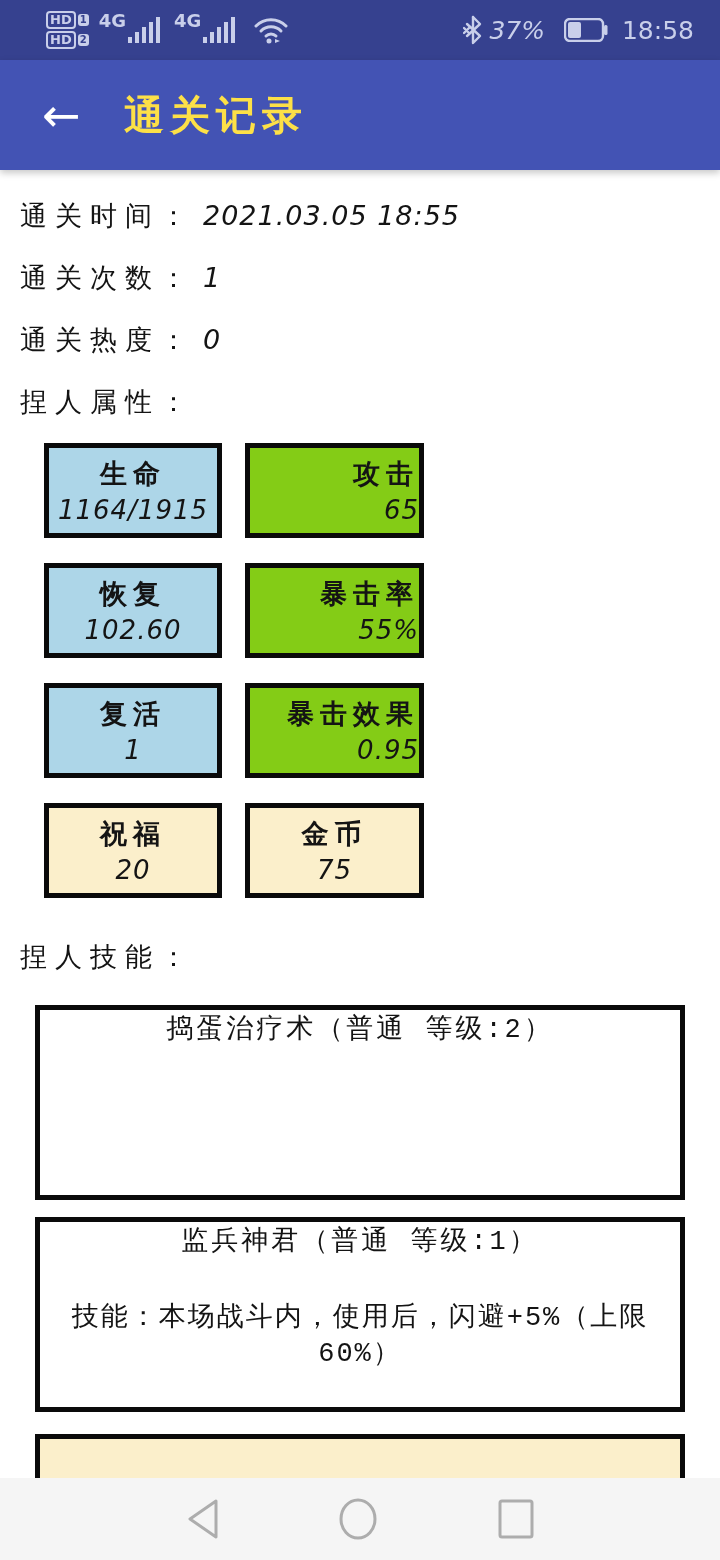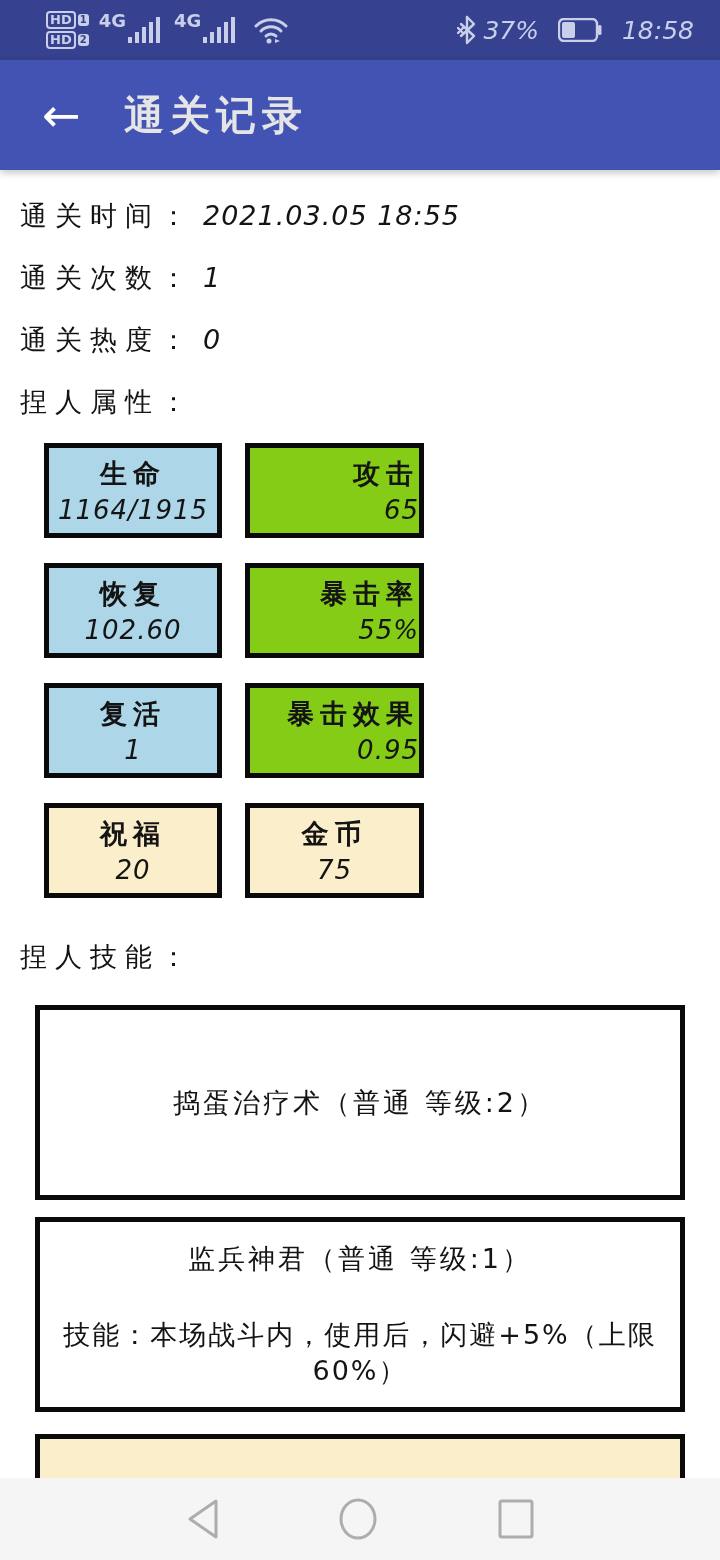--- a/index.html
+++ b/index.html
@@ -29,40 +29,40 @@
     font-size: 13px; font-weight: bold; letter-spacing: 0;
     border: 2px solid #C9CFEA; border-radius: 4px; padding: 0 2px; line-height: 14px;
   }
   .hd-badge {
     font-size: 10px; font-weight: bold; line-height: 12px;
     background: #C9CFEA; color: #36418F; border-radius: 3px; padding: 0 2px;
   }
   .signal-group { display: flex; align-items: flex-end; margin-right: 12px; }
   .signal-group .net-label { font-size: 18px; font-weight: bold; margin-right: 2px; transform: translateY(-12px); }
   .sb-right .pct { font-size: 25px; font-style: italic; margin: 0 19px 0 6px; }
-  .sb-right .time { font-size: 25px; font-style: italic; margin-left: 20px; }
+  .sb-right .time { font-size: 25px; margin-left: 14px; }
 
   
   .app-bar {
     height: 110px;
     background: #4353B4;
     display: flex;
     align-items: center;
     padding-left: 42px;
     box-shadow: 0 3px 7px rgba(0,0,0,0.22);
     position: relative;
     z-index: 2;
   }
   .back-btn {
     color: #ffffff; font-size: 46px; line-height: 46px;
     width: 60px; text-align: left; cursor: pointer;
     font-family: "DejaVu Sans", sans-serif;
   }
   .app-title {
-    color: #e5e5e5; font-size: 40px; font-weight: 600;
+    color: #fde047; font-size: 40px; font-weight: 600;
     letter-spacing: 6px; margin-left: 22px;
   }
 
   
   .content { padding: 0 20px; }
   .info-line {
     display: flex; align-items: baseline;
     font-size: 27px; line-height: 40px;
     margin-bottom: 22px;
   }
@@ -97,23 +97,24 @@
     margin-top: 39px;
   }
 
   .skill-card {
     margin-left: 15px;
     width: 650px;
     height: 195px;
     border: 5px solid #0a0a0a;
     background: #ffffff;
     display: flex; flex-direction: column;
-    align-items: center; justify-content: center;
+    align-items: center; 
     gap: 40px;
     text-align: center;
+    font-family: Liberation Mono, monospace;
   }
   .skill-card.first { margin-top: 28px; }
   .skill-card + .skill-card { margin-top: 17px; }
   .skill-title { font-size: 27px; letter-spacing: 3px; }
   .skill-desc  { font-size: 27px; letter-spacing: 2px; }
 
   .skill-card-partial {
     margin-left: 15px;
     margin-top: 22px;
     width: 650px;

